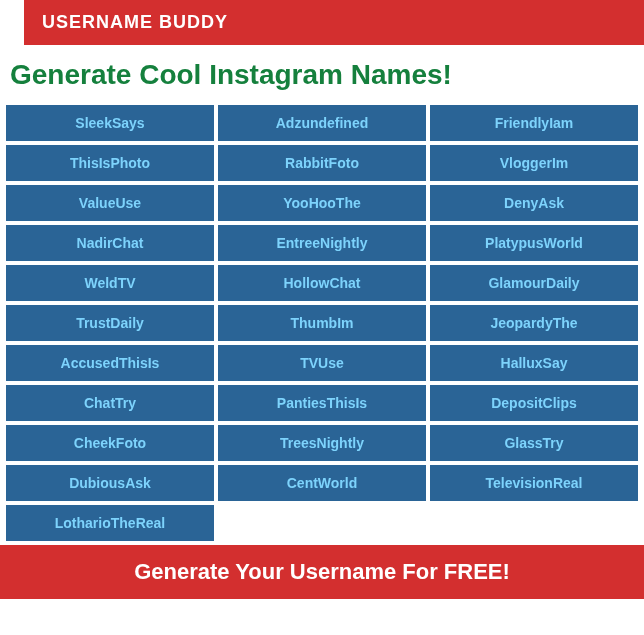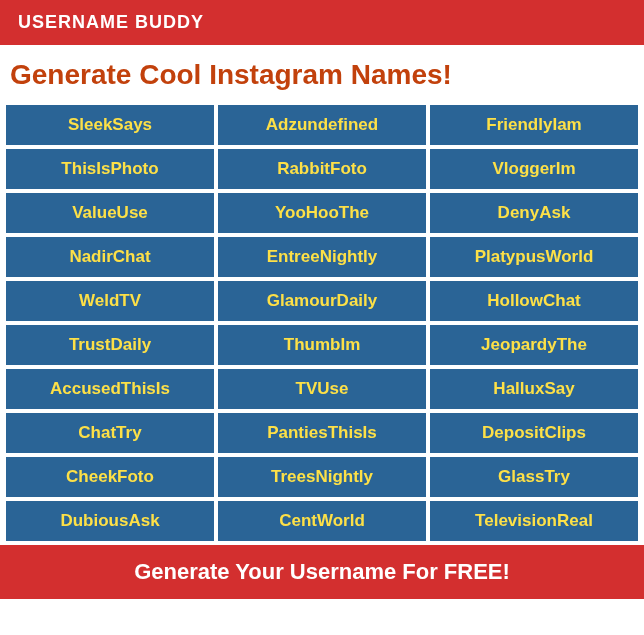--- a/index.html
+++ b/index.html
@@ -5,47 +5,48 @@
     * { margin: 0; padding: 0; box-sizing: border-box; }
     body {
       font-family: Arial, sans-serif;
       background: #fff;
       width: 644px;
     }
 
     .header {
       background-color: #d32f2f;
       padding: 12px 18px;
+      margin-left: 24px;
     }
 
     .header-title {
       color: #fff;
       font-size: 18px;
       font-weight: bold;
       letter-spacing: 1px;
     }
 
     .page-title {
       font-size: 28px;
       font-weight: bold;
-      color: #c2410c;
+      color: #15803d;
       padding: 14px 10px 10px 10px;
     }
 
     .names-grid {
       display: grid;
       grid-template-columns: 1fr 1fr 1fr;
       gap: 4px;
       padding: 4px 6px;
     }
 
     .name-btn {
       background-color: #2a6496;
-      color: #fde047;
-      font-size: 17px;
+      color: #7dd3fc;
+      font-size: 14px;
       font-weight: bold;
       text-align: center;
       padding: 10px 6px;
       cursor: pointer;
       border: none;
       width: 100%;
       display: block;
     }
 
     .footer-cta {
@@ -76,34 +77,35 @@
     <button class="name-btn">ThisIsPhoto</button>
     <button class="name-btn">RabbitFoto</button>
     <button class="name-btn">VloggerIm</button>
     <button class="name-btn">ValueUse</button>
     <button class="name-btn">YooHooThe</button>
     <button class="name-btn">DenyAsk</button>
     <button class="name-btn">NadirChat</button>
     <button class="name-btn">EntreeNightly</button>
     <button class="name-btn">PlatypusWorld</button>
     <button class="name-btn">WeldTV</button>
+    <button class="name-btn">HollowChat</button>
     <button class="name-btn">GlamourDaily</button>
-    <button class="name-btn">HollowChat</button>
     <button class="name-btn">TrustDaily</button>
     <button class="name-btn">ThumbIm</button>
     <button class="name-btn">JeopardyThe</button>
     <button class="name-btn">AccusedThisIs</button>
     <button class="name-btn">TVUse</button>
     <button class="name-btn">HalluxSay</button>
     <button class="name-btn">ChatTry</button>
     <button class="name-btn">PantiesThisIs</button>
     <button class="name-btn">DepositClips</button>
     <button class="name-btn">CheekFoto</button>
     <button class="name-btn">TreesNightly</button>
     <button class="name-btn">GlassTry</button>
     <button class="name-btn">DubiousAsk</button>
     <button class="name-btn">CentWorld</button>
     <button class="name-btn">TelevisionReal</button>
+    <button class="name-btn">LotharioTheReal</button>
   </div>
 
 <div class="footer-cta">
   <span class="footer-cta-text">Generate Your Username For FREE!</span>
 </div>
 
 </body></html>

